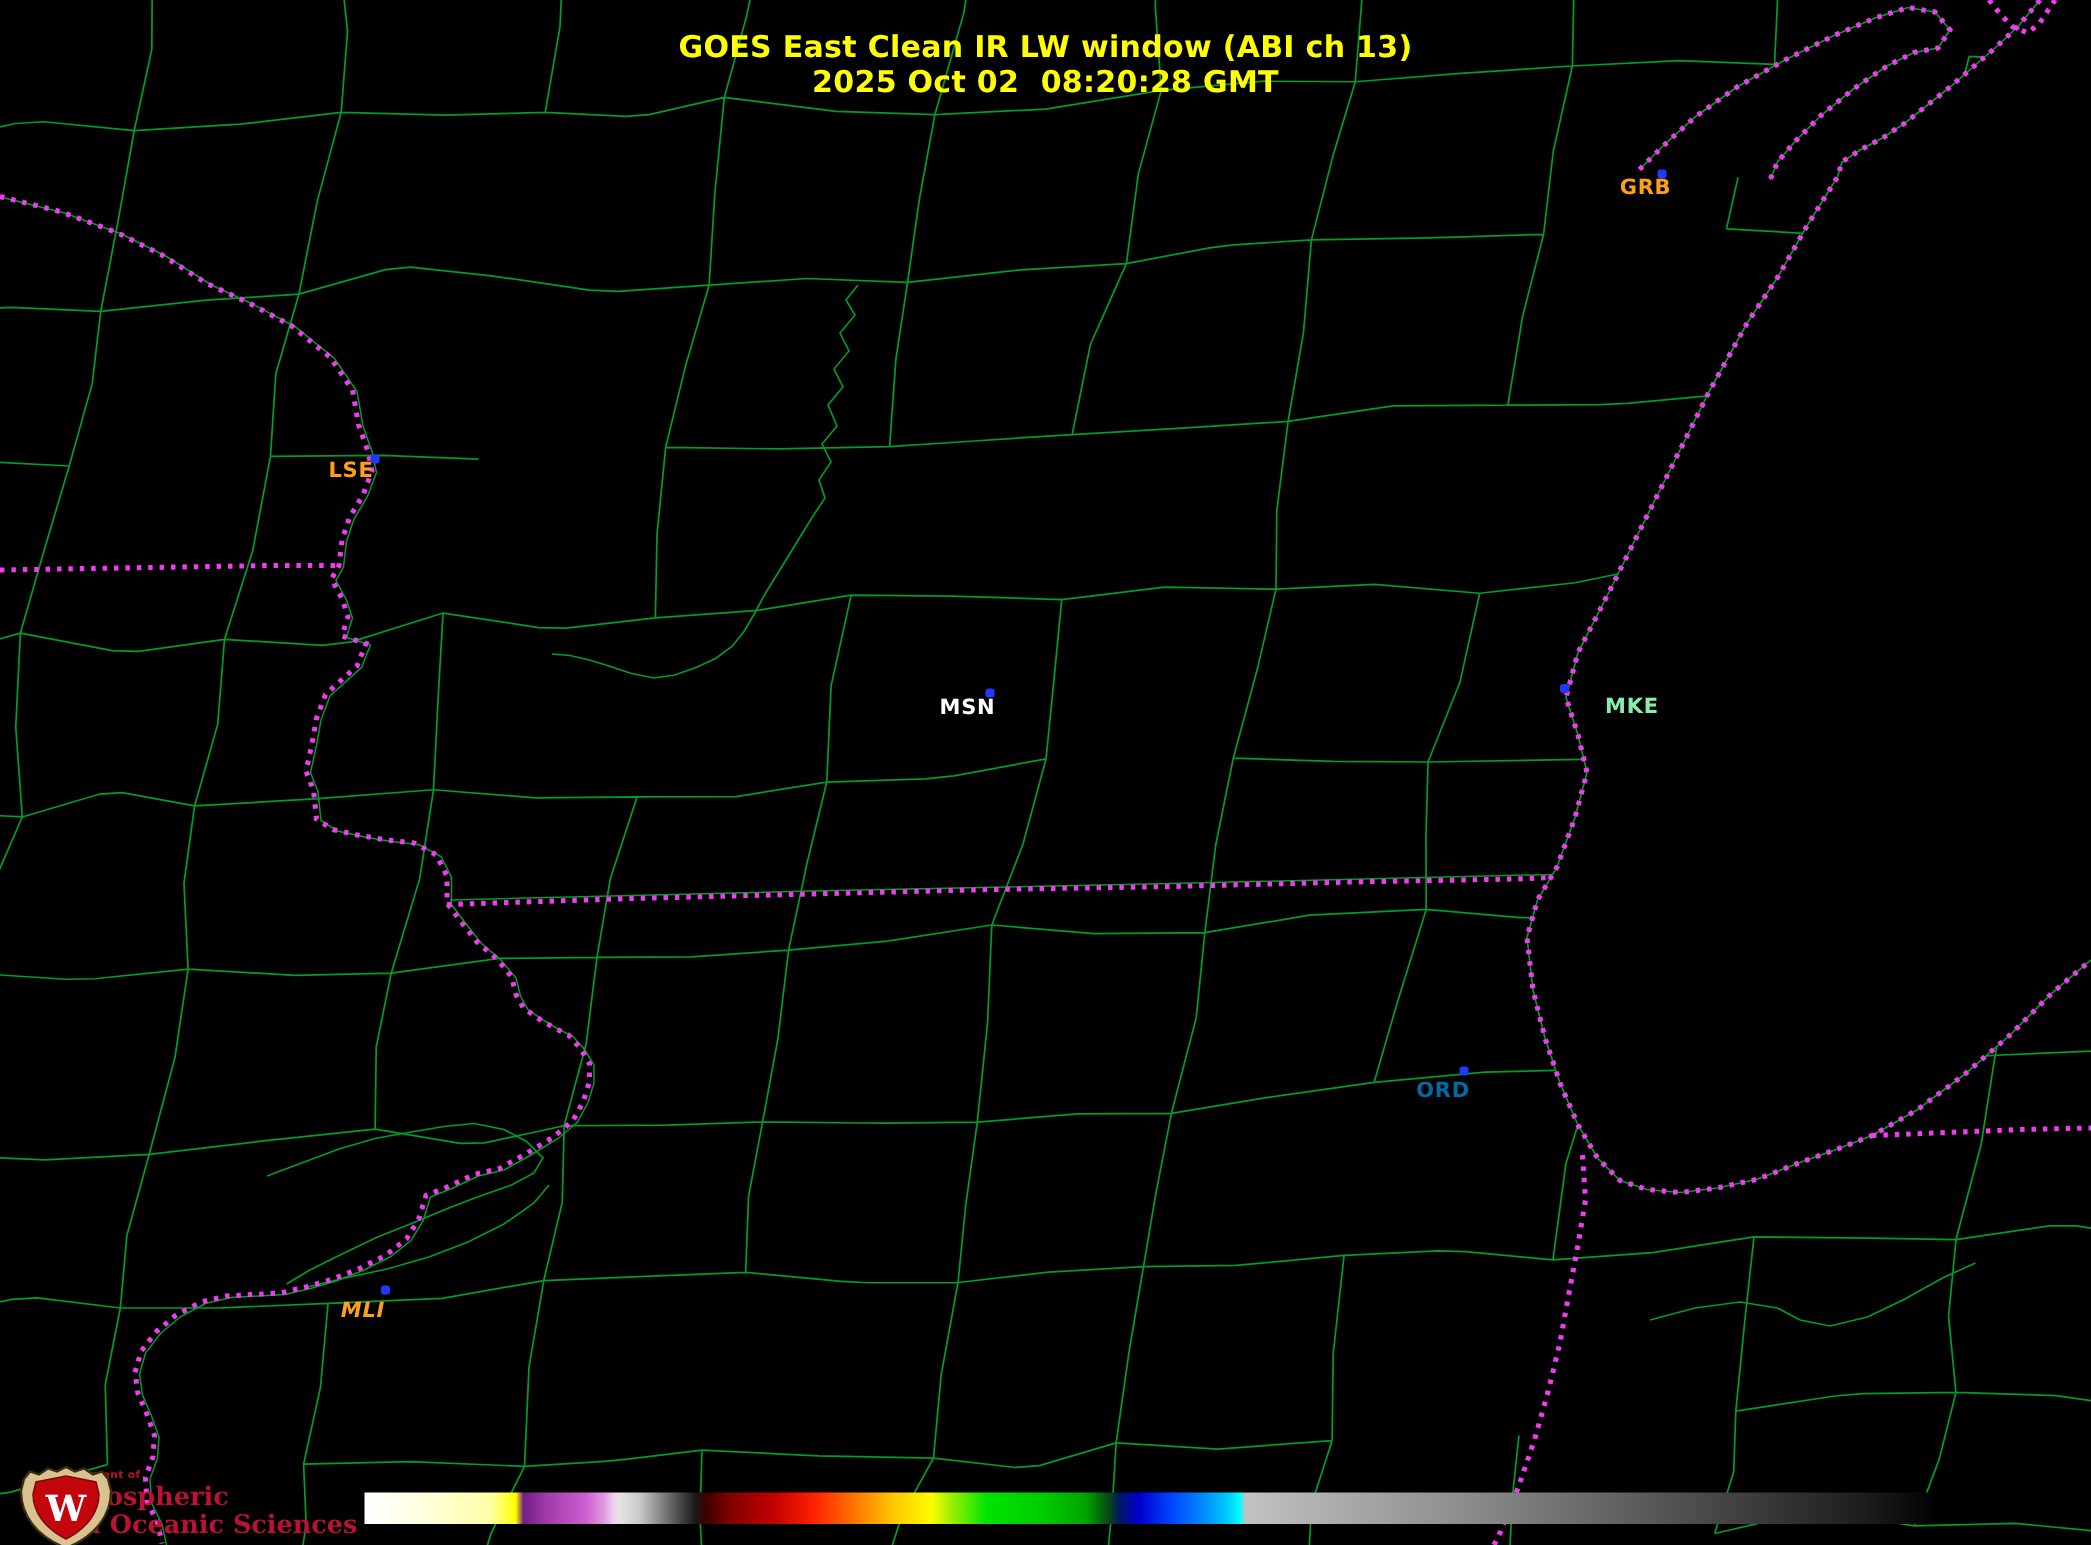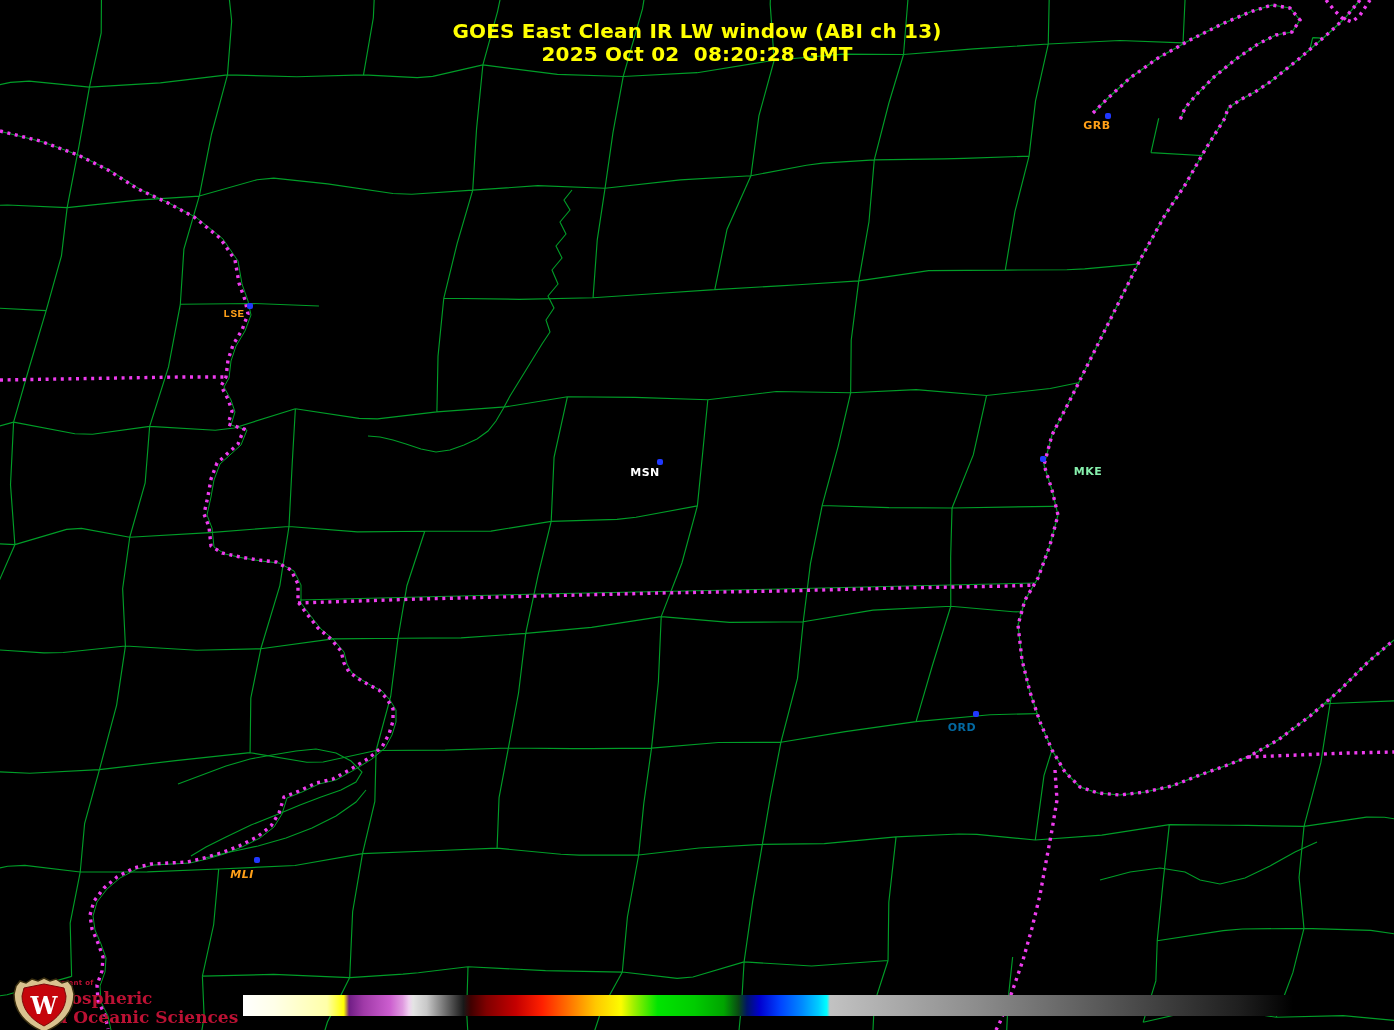--- a/index.html
+++ b/index.html
@@ -9,21 +9,21 @@
   }
   .stage svg{position:absolute;left:0;top:0;}
   .title-block{
     position:absolute;left:0;top:20px;width:100%;text-align:center;
     font-weight:bold;font-size:20px;line-height:23px;letter-spacing:0.2px;
     pointer-events:none;
   }
   .title-block div{white-space:pre;}
   .station-label{
     position:absolute;transform:translate(-50%,-50%);
-    font-size:11px;font-weight:bold;letter-spacing:0.5px;white-space:nowrap;
+    font-size:14px;font-weight:bold;letter-spacing:0.5px;white-space:nowrap;
   }
   .station-dot{
     position:absolute;width:6px;height:6px;border-radius:2px;
     transform:translate(-50%,-50%);
   }
   .colorbar{position:absolute;}
   .logo{position:absolute;left:6px;top:976px;display:flex;align-items:flex-start;}
   .logo-text{margin-left:26px;margin-top:4px;line-height:1;}
   .logo-dept{font-size:7px;font-weight:bold;letter-spacing:0.3px;}
   .logo-l1{font-size:17px;font-weight:bold;margin-top:3px;font-family:"DejaVu Serif","Liberation Serif",serif;}
@@ -72,21 +72,21 @@
     <div class="logo-text" style="color: rgb(187, 17, 51);">
       <div class="logo-dept">Department of</div>
       <div class="logo-l1">Atmospheric</div>
       <div class="logo-l2">and Oceanic Sciences</div>
     </div>
   </div>
 
 <div class="station-dot" style="left: 1108px; top: 116px; background: rgb(32, 56, 255);"></div>
     <div class="station-label" style="left: 1097px; top: 125px; color: rgb(255, 160, 24);">GRB</div>
     <div class="station-dot" style="left: 250px; top: 306px; background: rgb(32, 56, 255);"></div>
-    <div class="station-label" style="left: 234px; top: 314px; color: rgb(255, 160, 24); font-family: Liberation Mono, monospace;">LSE</div>
+    <div class="station-label" style="left: 234px; top: 314px; color: rgb(255, 160, 24);">LSE</div>
     <div class="station-dot" style="left: 660px; top: 462px; background: rgb(32, 56, 255);"></div>
     <div class="station-label" style="left: 645px; top: 472px; color: #ffffff;">MSN</div>
     <div class="station-dot" style="left: 1043px; top: 459px; background: rgb(32, 56, 255);"></div>
     <div class="station-label" style="left: 1088px; top: 471px; color: #86efac;">MKE</div>
     <div class="station-dot" style="left: 976px; top: 714px; background: rgb(32, 56, 255);"></div>
     <div class="station-label" style="left: 962px; top: 727px; color: #0369a1;">ORD</div>
     <div class="station-dot" style="left: 257px; top: 860px; background: rgb(32, 56, 255);"></div>
     <div class="station-label" style="left: 242px; top: 874px; color: rgb(255, 160, 24); font-style: italic;">MLI</div>
   </div>
 

